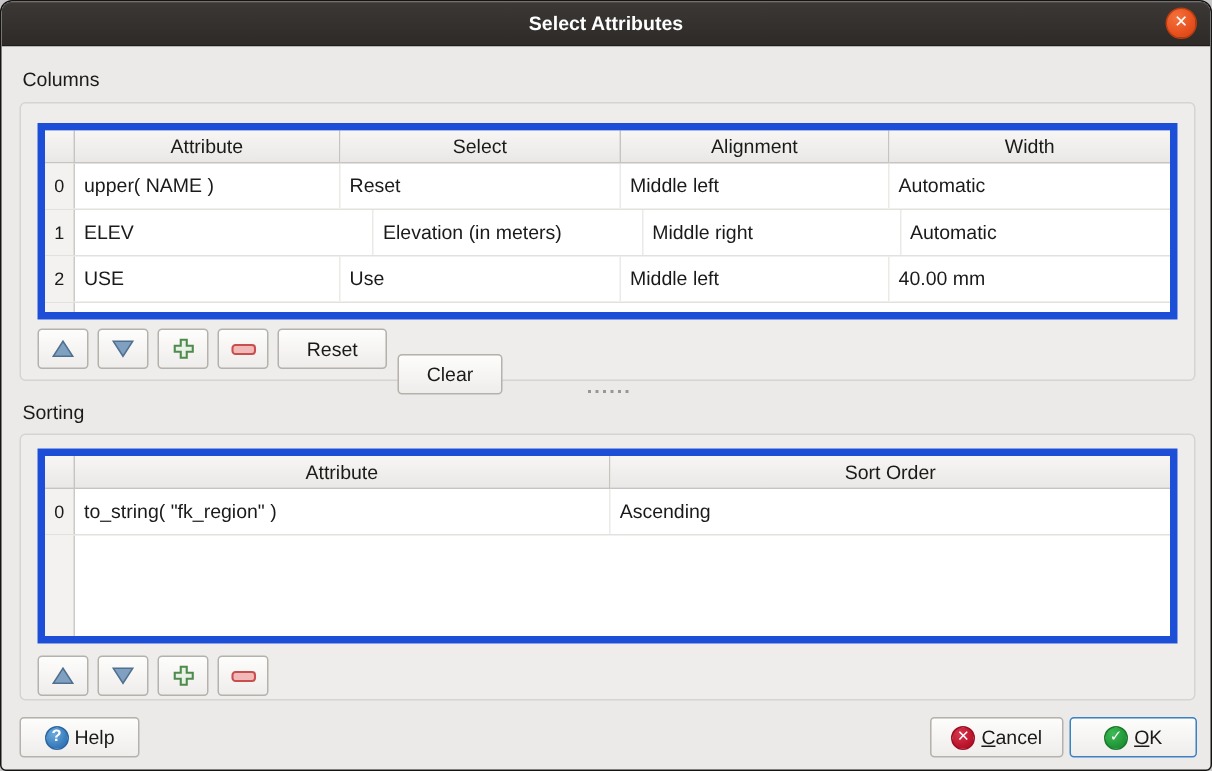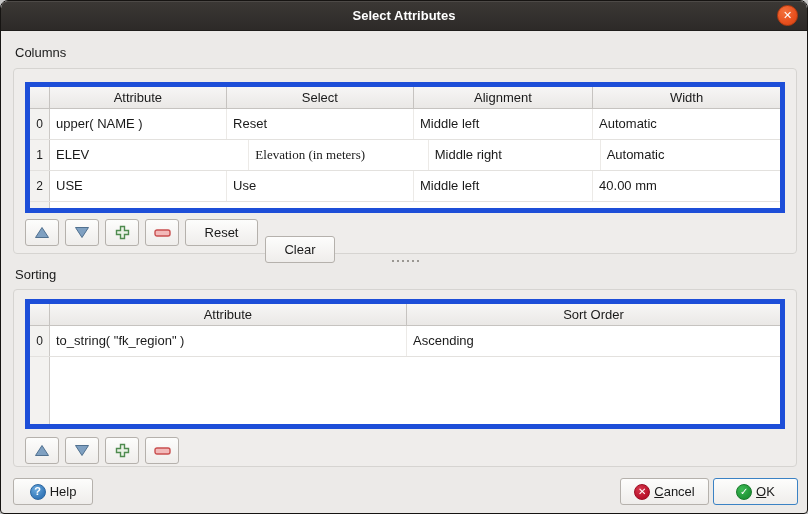--- a/index.html
+++ b/index.html
@@ -85,21 +85,21 @@
       <div class="tr">
         <div class="rownum">0</div>
         <div class="td" style="width:179px;">upper( NAME )</div>
         <div class="td" style="width:189px;">Reset</div>
         <div class="td" style="width:181px;">Middle left</div>
         <div class="td" style="width:189px;">Automatic</div>
       </div>
       <div class="tr">
         <div class="rownum">1</div>
         <div class="td" style="width:210px;">ELEV</div>
-        <div class="td" style="width:189px;font-family:Liberation Serif, serif;">Elevation (in meters)</div>
+        <div class="td" style="width:189px;">Elevation (in meters)</div>
         <div class="td" style="width:181px;">Middle right</div>
         <div class="td" style="width:189px;">Automatic</div>
       </div>
       <div class="tr">
         <div class="rownum">2</div>
         <div class="td" style="width:179px;">USE</div>
         <div class="td" style="width:189px;">Use</div>
         <div class="td" style="width:181px;">Middle left</div>
         <div class="td" style="width:189px;">40.00 mm</div>
       </div>

